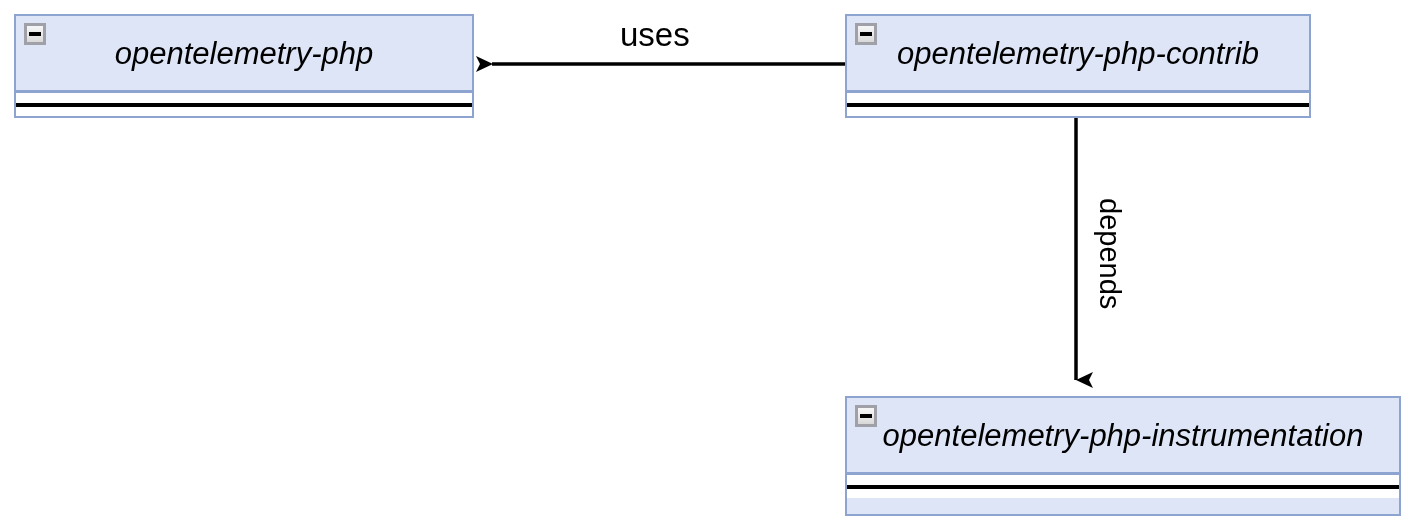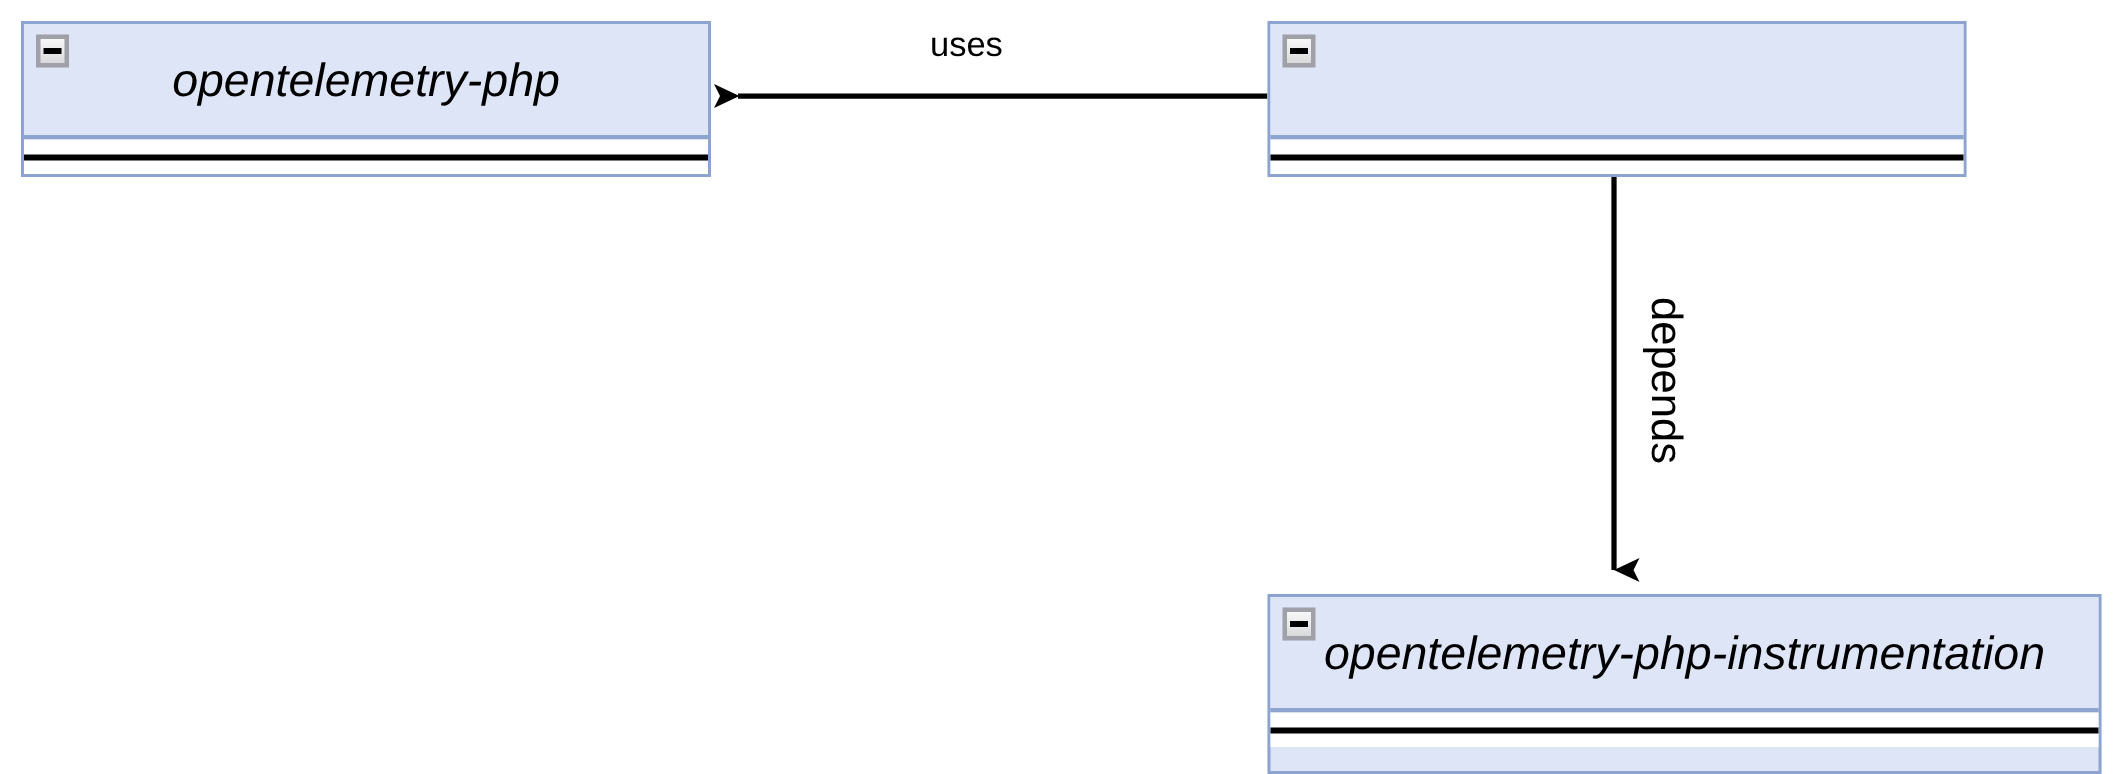--- a/index.html
+++ b/index.html
@@ -129,21 +129,21 @@
       <marker id="arrow-down" markerWidth="16" markerHeight="18" refX="8" refY="17" orient="auto" markerUnits="userSpaceOnUse">
         <path d="M 0,0 L 8,17 L 16,0 L 8,4 Z" fill="#000000"></path>
       </marker>
     </defs>
 
     <line x1="845" y1="64" x2="492" y2="64" stroke="#000000" stroke-width="3.5" marker-end="url(#arrow-left)"></line>
 
     <line x1="1076" y1="118" x2="1076" y2="380" stroke="#000000" stroke-width="3.5" marker-end="url(#arrow-down)"></line>
   </svg>
 
-  <div class="edge-label" style="left:620px; top:18px; font-size:23px;">uses</div>
+  <div class="edge-label" style="left:620px; top:18px; font-size:33px;">uses</div>
 
   <div class="edge-label vertical" style="left:1124px; top:198px; font-size:29px;">depends</div>
 
   <div class="node" style="left:14px; top:14px; width:460px; height:104px;">
     <div class="node-header" style="height:74px;">
       <span class="collapse-icon">
         <span class="bar"></span>
       </span>
       <span class="node-title" style="font-size:31px;">opentelemetry-php</span>
     </div>
@@ -151,20 +151,21 @@
     <div class="node-compartment" style="height:23px;">
       <span class="rule"></span>
     </div>
   </div>
 
   <div class="node" style="left:845px; top:14px; width:466px; height:104px;">
     <div class="node-header" style="height:74px;">
       <span class="collapse-icon">
         <span class="bar"></span>
       </span>
+      <span class="node-title" style="font-size:31px;">opentelemetry-php-contrib</span>
     </div>
     <div class="node-sep-top"></div>
     <div class="node-compartment" style="height:23px;">
       <span class="rule"></span>
     </div>
   </div>
 
   <div class="node" style="left:845px; top:396px; width:556px; height:120px;">
     <div class="node-header" style="height:74px;">
       <span class="collapse-icon">

